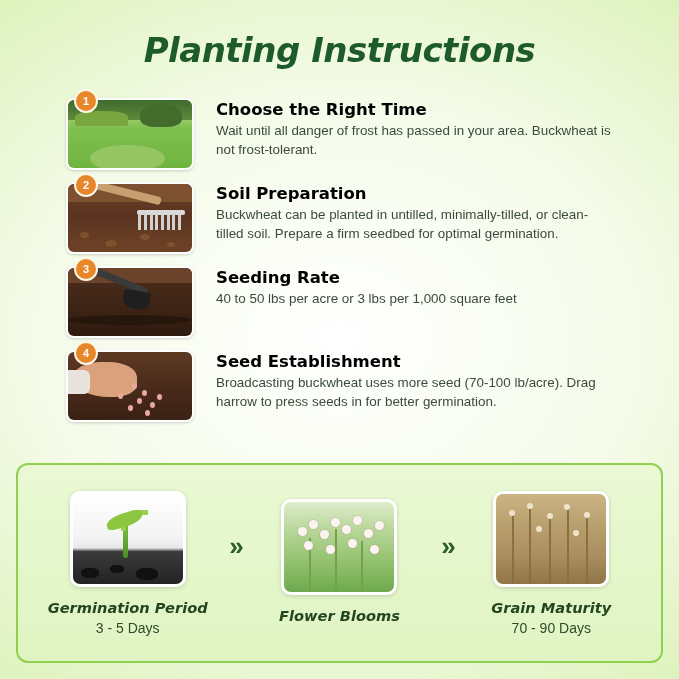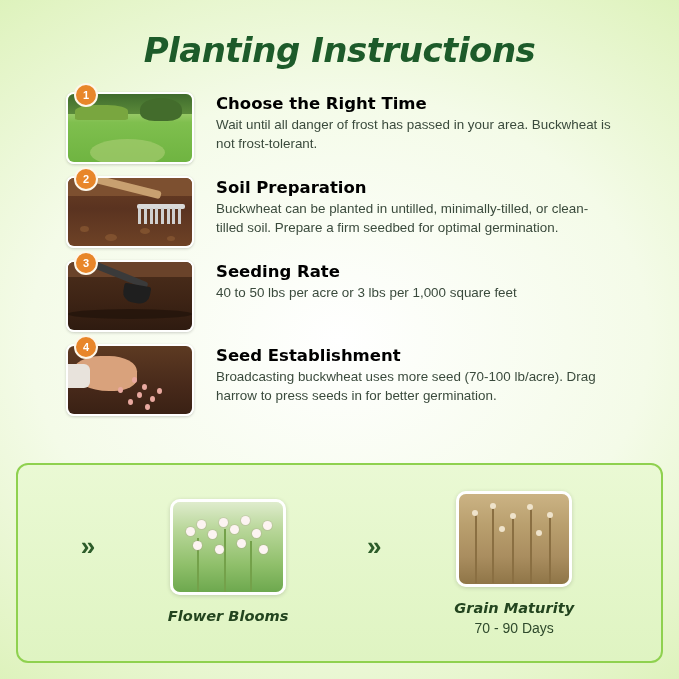--- a/index.html
+++ b/index.html
@@ -19,21 +19,21 @@
     inset: 0;
     padding: 0;
   }
   .title {
     text-align: center;
     font-size: 34px;
     font-weight: bold;
     font-style: italic;
     color: #1d5b2a;
     letter-spacing: -0.5px;
-    margin: 30px 0 22px 0;
+    margin: 30px 0 28px 0;
     font-family: "DejaVu Sans", sans-serif;
   }
   .steps {
     padding: 0 22px 0 66px;
   }
   .step {
     display: flex;
     align-items: flex-start;
     margin-bottom: 12px;
   }
@@ -290,20 +290,34 @@
       <div class="step-body">
         <p class="step-title">Seed Establishment</p>
         <p class="step-text">Broadcasting buckwheat uses more seed (70-100 lb/acre). Drag harrow to press seeds in for better germination.</p>
       </div>
     </div>
 
   </div>
 
   <div class="timeline">
 
+    <div class="tl-item">
+      <div class="tl-img">
+        <div class="scene sc-sprout">
+          <div class="sprout-stem"></div>
+          <div class="sprout-hook"></div>
+          <div class="sprout-leaf"></div>
+          <span class="sprout-rock" style="left:8%;bottom:6%;width:18px;height:10px"></span>
+          <span class="sprout-rock" style="left:58%;bottom:4%;width:22px;height:12px"></span>
+          <span class="sprout-rock" style="left:34%;bottom:12%;width:14px;height:8px"></span>
+        </div>
+      </div>
+      <p class="tl-label">Germination Period</p>
+      <p class="tl-days">3 - 5 Days</p>
+    </div>
 
     <div class="tl-arrow">»</div>
 
     <div class="tl-item">
       <div class="tl-img">
         <div class="scene sc-flower">
           <span class="fl-stem" style="left:22%;top:40%;height:60%"></span>
           <span class="fl-stem" style="left:46%;top:30%;height:70%"></span>
           <span class="fl-stem" style="left:70%;top:44%;height:56%"></span>
           <span class="fl-dot" style="left:12%;top:28%"></span>

